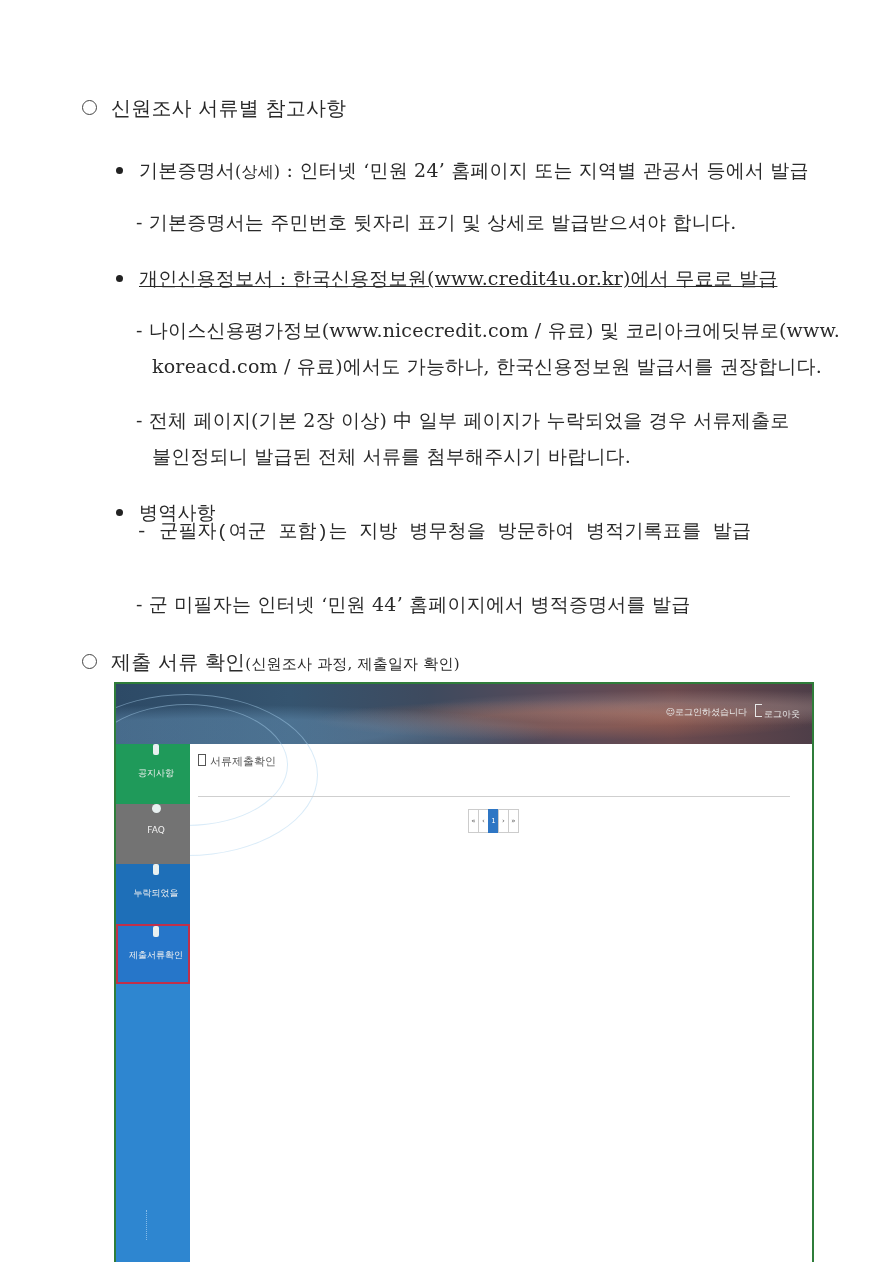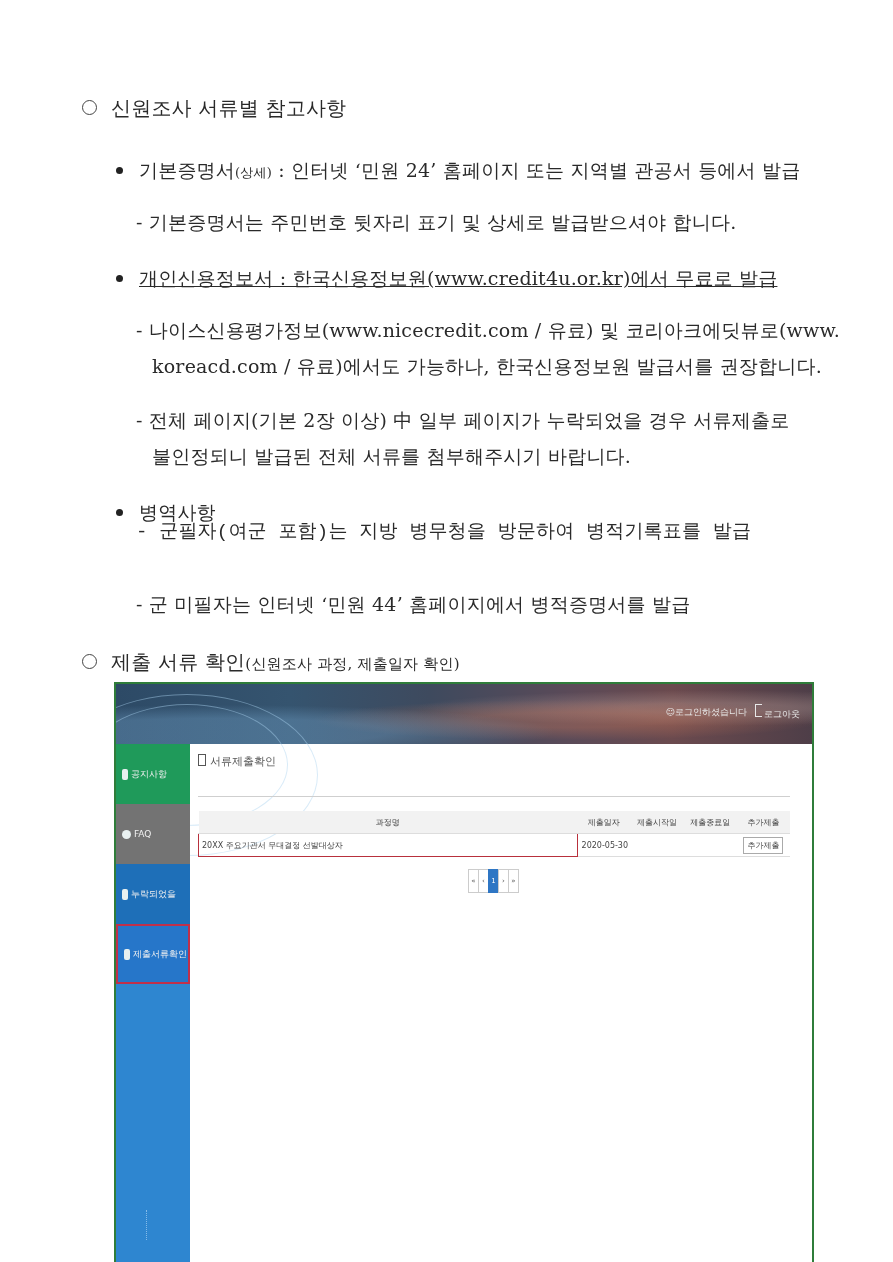--- a/index.html
+++ b/index.html
@@ -1,21 +1,21 @@
 <!DOCTYPE html>
 <html><head>
 <meta charset="utf-8">
 <style>
   html, body { margin:0; padding:0; }
   body {
     width:893px; height:1262px; background:#ffffff; position:relative; overflow:hidden;
     font-family:"DejaVu Serif","Liberation Serif",serif; color:#2a2a2a;
   }
   .line { position:absolute; white-space:nowrap; font-size:19px; line-height:24px; letter-spacing:0.2px; }
-  .sm { font-size:13px; }
+  .sm { font-size:16px; }
   .circle-bullet {
     display:inline-block; width:13px; height:13px; border:1.5px solid #444; border-radius:50%;
     vertical-align:middle; margin-right:14px; position:relative; top:-2px;
   }
   .dot-bullet {
     display:inline-block; width:7px; height:7px; background:#222; border-radius:50%;
     vertical-align:middle; margin-right:16px; position:relative; top:-2px;
   }
   .h1 { font-size:20px; }
 
@@ -39,21 +39,21 @@
   .banner .user {
     position:absolute; right:12px; top:20px; font-size:9px; color:#e8e8e8; display:flex; gap:8px; align-items:center;
   }
   .banner .logout-icon { display:inline-block; width:6px; height:11px; border:1px solid #e8e8e8; border-right:none; margin-right:2px; }
 
   .side {
     position:absolute; left:0; top:60px; width:74px; bottom:0; background:#2e86d0;
   }
   .side-item {
     height:60px; box-sizing:border-box; display:flex; align-items:center; padding-left:6px;
-    font-size:9px; color:#f0f0f0; gap:3px;
+    font-size:9px; color:#f0f0f0; gap:12px;flex-direction:column;
   }
   .side-item .ico { display:inline-block; width:6px; height:11px; background:#e8f0f0; border-radius:2px; }
   .si-0 { background:#1f9a5a; }
   .si-1 { background:#737373; }
   .si-2 { background:#1e6fb8; }
   .si-3 { background:#2676c9; border:2px solid #c0304a; }
   .side-foot { position:absolute; left:30px; bottom:40px; width:10px; height:30px; border-left:1px dotted rgba(220,240,255,0.5); }
 
   .main { position:absolute; left:82px; top:70px; right:22px; }
   .ptitle { font-size:11px; color:#555; display:flex; align-items:flex-start; gap:4px; height:30px; }
@@ -130,42 +130,20 @@
     </div>
     <div class="side-foot"></div>
   </div>
 
   <div class="main">
     <div class="ptitle">
       <span class="ico"></span>
       <span>서류제출확인</span>
     </div>
     <div class="divider"></div>
-    <table>
-      <thead>
-        <tr>
-          <th style="width:64%;">과정명</th>
-          <th style="width:9%;">제출일자</th>
-          <th style="width:9%;">제출시작일</th>
-          <th style="width:9%;">제출종료일</th>
-          <th style="width:9%;">추가제출</th>
-        </tr>
-      </thead>
-      <tbody>
-        <tr>
-          <td class="name">20XX 주요기관서 무대결정 선발대상자</td>
-          <td style="padding-left:4px;">2020-05-30</td>
-          <td></td>
-          <td></td>
-          <td style="text-align:center;">
-            <span class="addbtn">추가제출</span>
-          </td>
-        </tr>
-      </tbody>
-    </table>
     <div class="pager">
       <span>«</span>
       <span>‹</span>
       <span class="active">1</span>
       <span>›</span>
       <span>»</span>
     </div>
   </div>
 </div>
 

